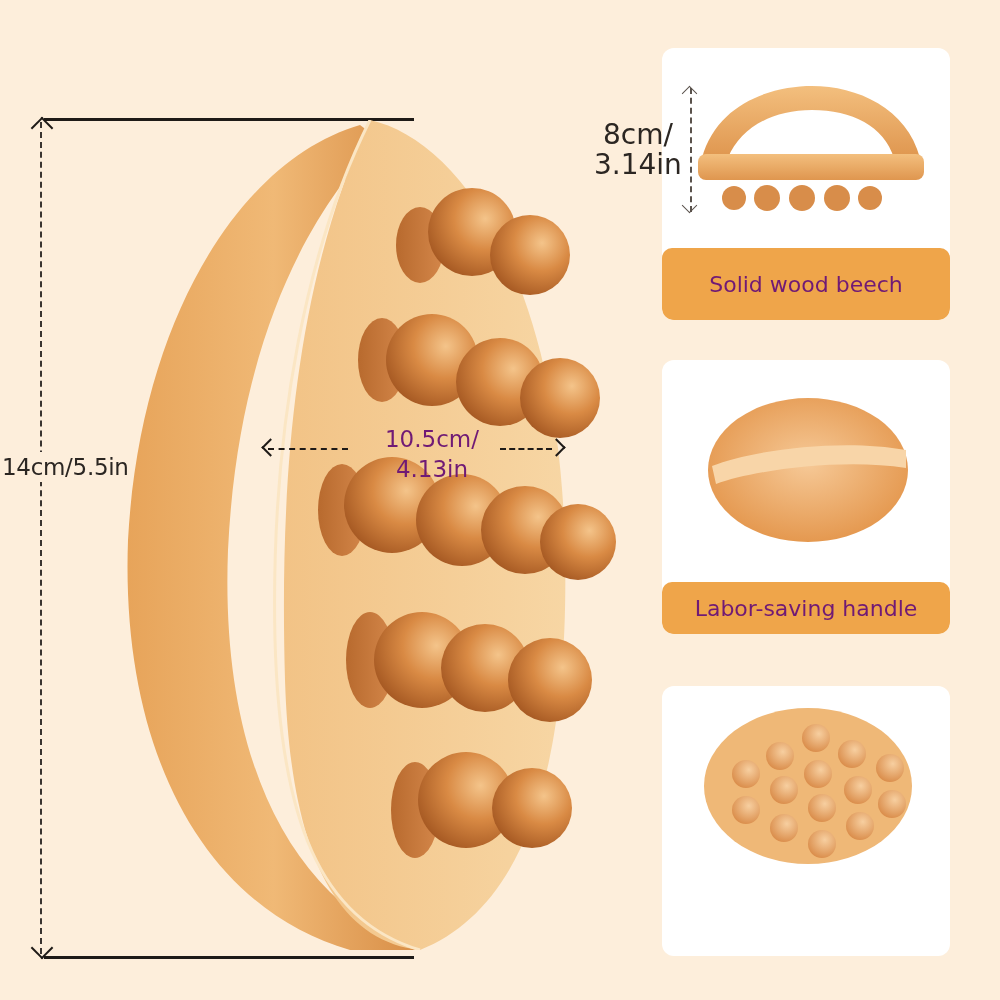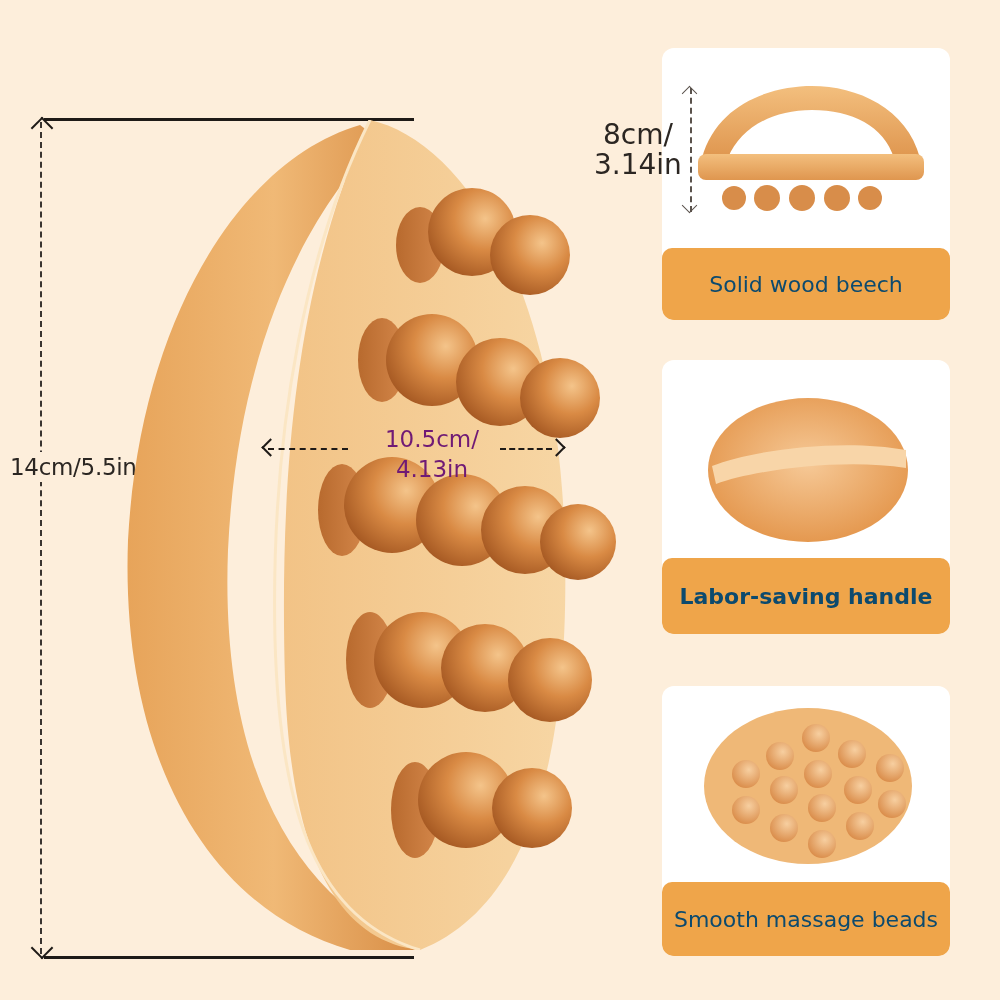--- a/index.html
+++ b/index.html
@@ -21,21 +21,21 @@
     }
     .arrow-up, .arrow-down {
       position: absolute; width: 16px; height: 16px;
       border-left: 2px solid #1e1a17; border-top: 2px solid #1e1a17;
     }
     .arrow-up { left: 34px; top: 120px; transform: rotate(45deg); }
     .arrow-down { left: 34px; top: 940px; transform: rotate(225deg); }
 
     .label-height {
       position: absolute; left: 2px; top: 452px; font-size: 23px;
-      background: #fdeedb; padding: 2px 0; color: #2b2622; letter-spacing: -0.3px; margin-left: 8px;
+      background: #fdeedb; padding: 2px 0; color: #2b2622; letter-spacing: -0.3px;
     }
 
     .label-width {
       position: absolute; left: 372px; top: 424px; width: 120px;
       text-align: center; font-size: 23px; line-height: 30px; color: #701a75;
     }
     .width-arrow {
       position: absolute; top: 448px; height: 0; border-top: 2px dashed #1e1a17;
     }
     .chev-l, .chev-r {
@@ -50,28 +50,28 @@
 
     
     .card {
       position: absolute; left: 662px; width: 288px; background: #ffffff;
       border-radius: 12px; overflow: hidden;
     }
     .card .thumb { position: absolute; left: 0; top: 0; width: 288px; }
     .card .caption {
       position: absolute; left: 0; right: 0; bottom: 0;
       background: #efa54a; border-radius: 10px;
-      color: #0c4a6e; font-size: 22px; font-weight: 500;
+      color: #701a75; font-size: 22px; font-weight: 500;
       display: flex; align-items: center; justify-content: center; text-align: center;
       line-height: 31px; padding: 0 6px;
     }
     .card1 { top: 48px; height: 272px; }
     .card1 .caption { height: 72px; }
     .card2 { top: 360px; height: 274px; }
-    .card2 .caption { height: 76px; font-weight: bold; }
+    .card2 .caption { height: 52px; }
     .card3 { top: 686px; height: 270px; }
     .card3 .caption { height: 74px; }
 
     .label-depth {
       position: absolute; left: 594px; top: 120px; font-size: 28px; line-height: 30px;
       text-align: center; color: #2b2622;
     }
     .depth-dash {
       position: absolute; left: 690px; top: 88px; height: 124px; width: 2px;
       border-left: 2px dashed #5a524c;
@@ -218,14 +218,13 @@
         <circle cx="190" cy="68" r="14"></circle>
       <circle cx="122" cy="142" r="14"></circle>
         <circle cx="160" cy="122" r="14"></circle>
         <circle cx="196" cy="104" r="14"></circle>
         <circle cx="228" cy="82" r="14"></circle>
       <circle cx="160" cy="158" r="14"></circle>
         <circle cx="198" cy="140" r="14"></circle>
         <circle cx="230" cy="118" r="14"></circle>
     </g>
   </svg>
-  <div class="caption">Smooth massage beads</div>
 </div>
 
 </body></html>

